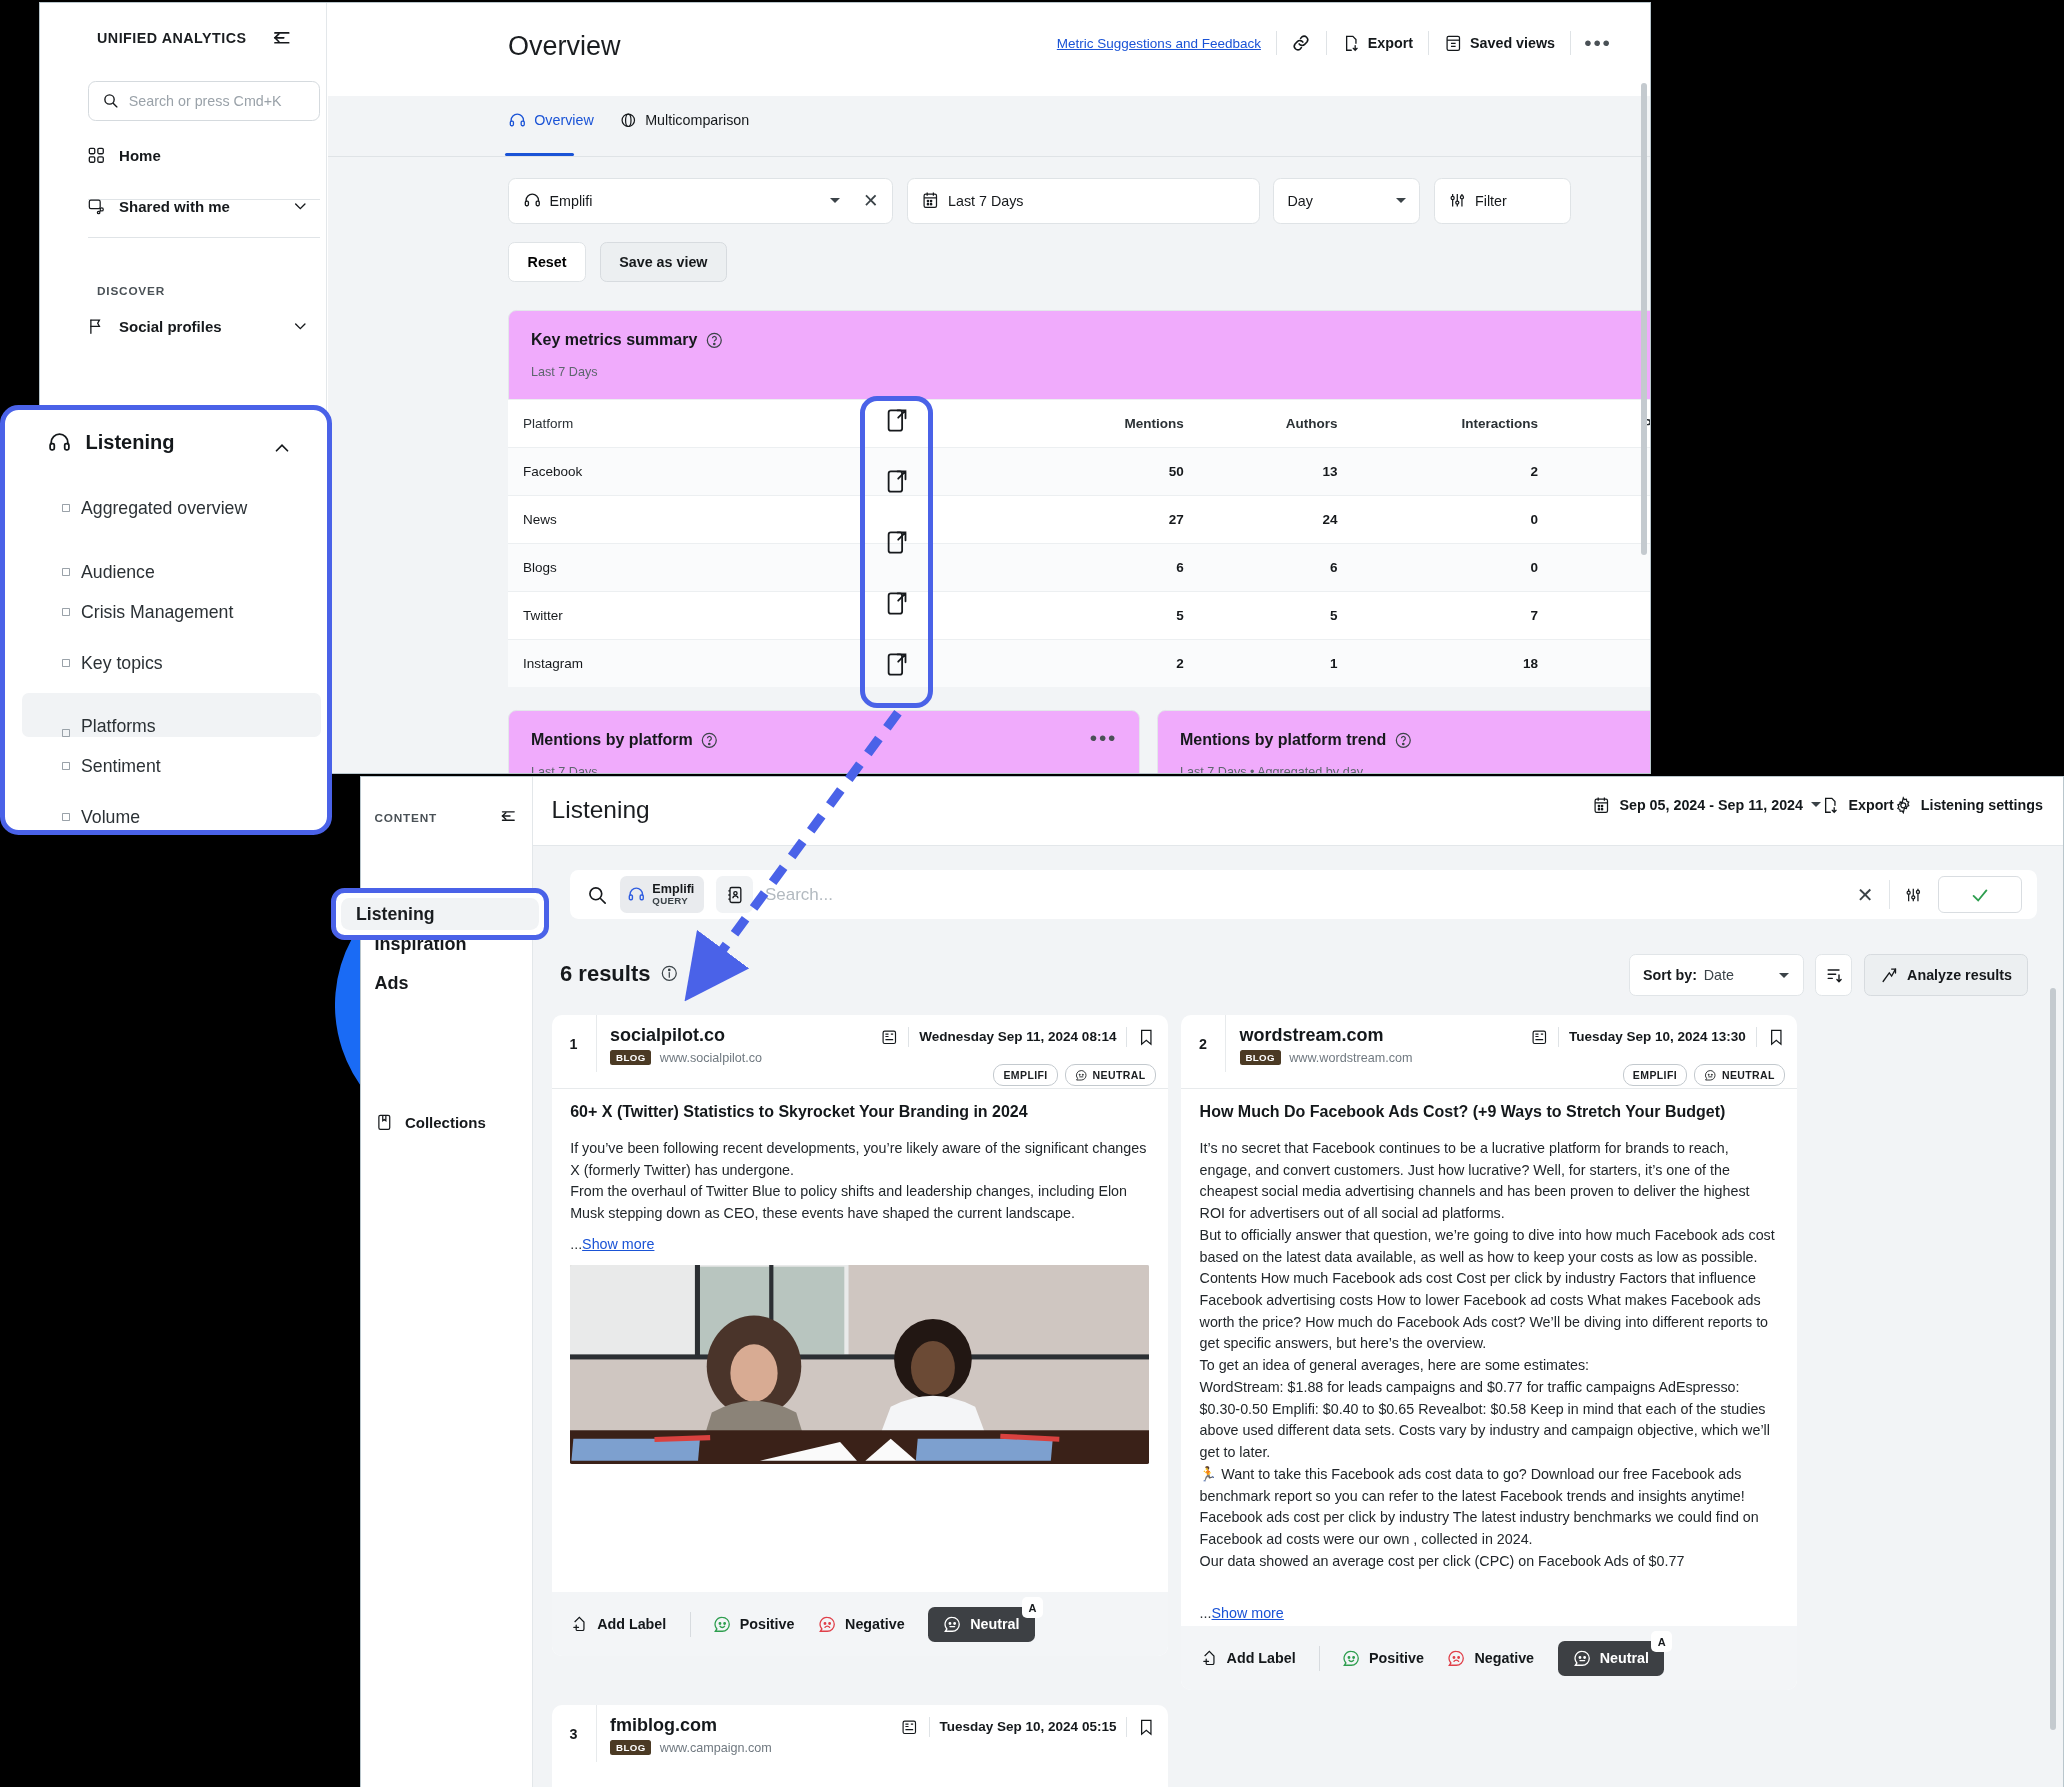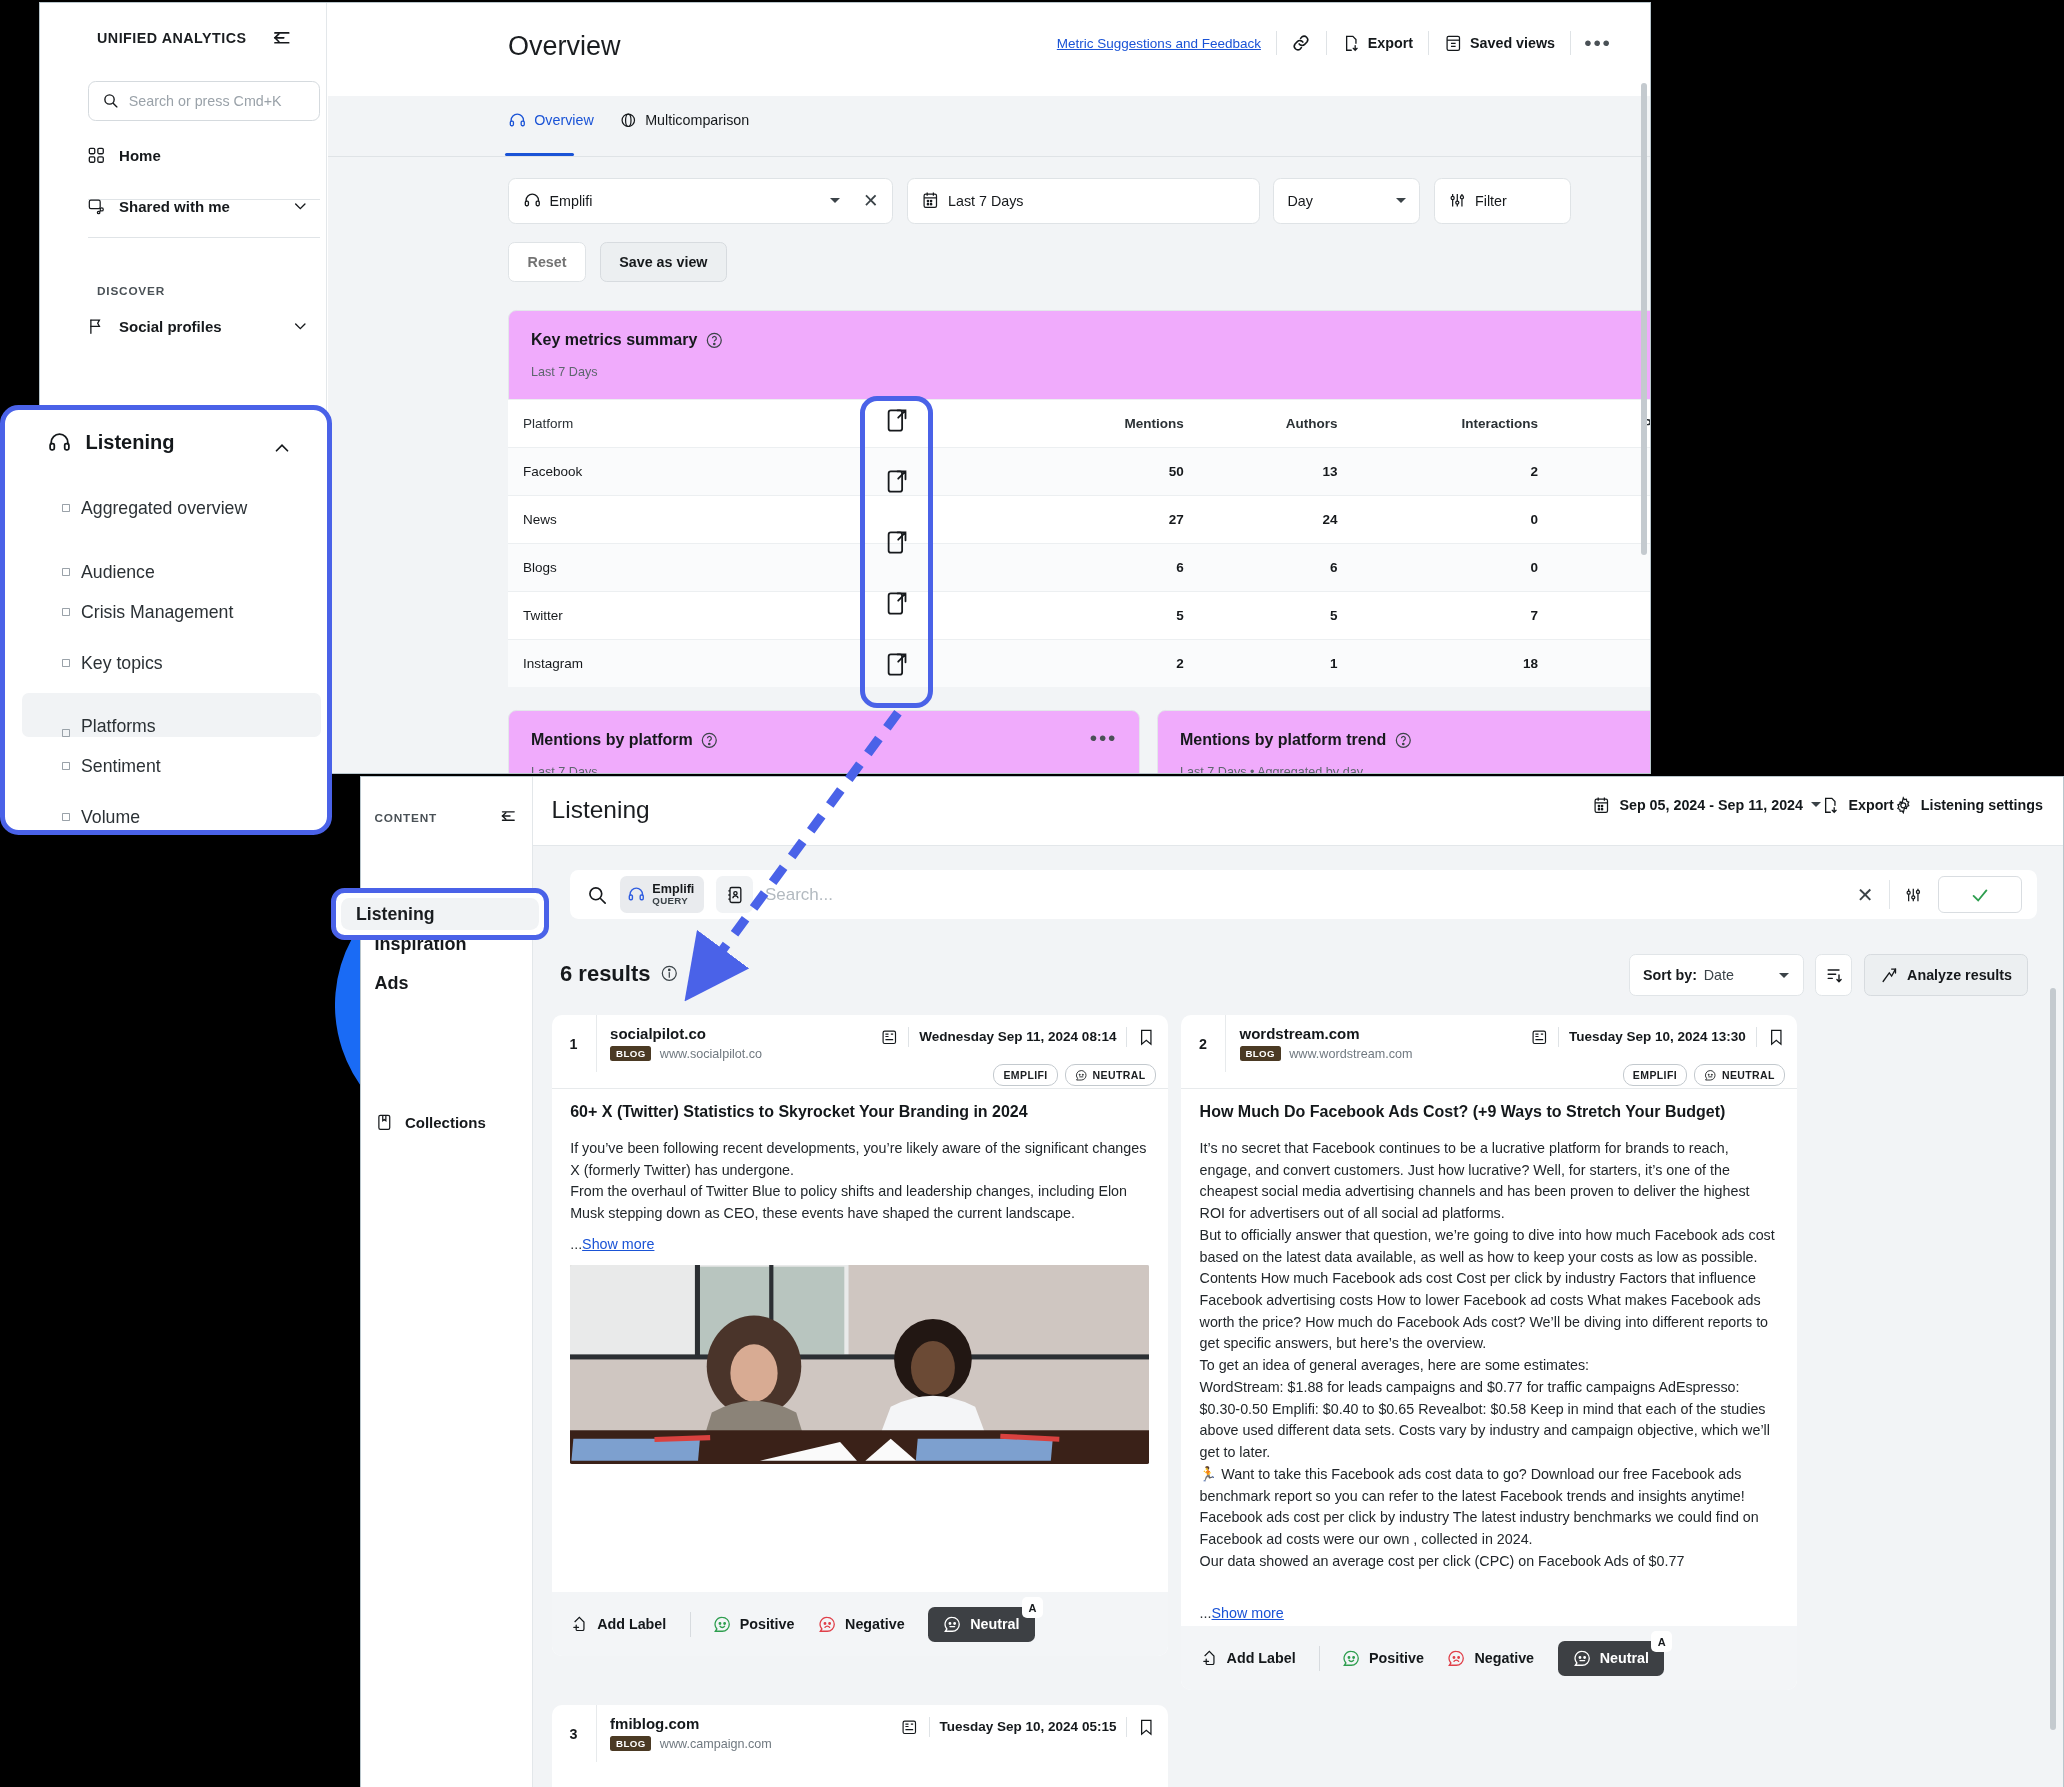--- a/index.html
+++ b/index.html
@@ -57,21 +57,21 @@
   .filters { position:absolute; left:180px; top:175px; display:flex; gap:13.5px; align-items:center; }
   .fl { height:46px; border:0.8px solid #dfe3e6; border-radius:7.6px; background:#fff; display:flex; align-items:center; padding:0 13.5px; gap:8.4px; font-size:14.3px; color:#16191c; }
   .fl.query { width:385px; }
   .fl.date { width:353px; }
   .fl.gran { width:147px; }
   .fl.filter { width:137px; }
   .fl .spacer { flex:1; }
   .caret { width:0;height:0;border-left:5px solid transparent;border-right:5px solid transparent;border-top:5.9px solid #3b4348; }
 
   .actbtns { position:absolute; left:180px; top:239px; display:flex; gap:13.5px; }
-  .btn-o { height:40px; padding:0 18.6px; border:0.8px solid #dfe3e6; border-radius:6.7px; background:#fff; font-size:14.3px; font-weight:700; color:#737373; display:flex; align-items:center; }
+  .btn-o { height:40px; padding:0 18.6px; border:0.8px solid #dfe3e6; border-radius:6.7px; background:#fff; font-size:14.3px; font-weight:700; color:#000000; display:flex; align-items:center; }
   .btn-g { height:40px; padding:0 18.6px; border:0.8px solid #d7dbdf; border-radius:6.7px; background:#eceff1; font-size:14.3px; font-weight:700; color:#16191c; display:flex; align-items:center; }
 
   .card { position:absolute; background:#f0abfc; border:0.8px solid #e3e7ea; border-radius:8.4px; }
   .card-h { font-size:16px; font-weight:700; color:#16191c; display:flex; align-items:center; gap:7.6px; }
   .card-sub { font-size:12.6px; color:#5d666d; }
   .dots { font-size:21px; color:#4a5156; letter-spacing:1.7px; line-height:10px; }
 
   .kms { left:180px; top:307px; width:1290px; height:141px; }
   table.kt { position:absolute; left:180px; top:396px; width:1290px; border-collapse:collapse; background:#fff; }
   table.kt th, table.kt td { font-size:13.5px; color:#16191c; padding:0 15px; height:48px; border-top:0.8px solid #eceff1; }
@@ -130,21 +130,21 @@
   .reshdr { position:absolute; left:8.4px; top:6.7px; display:flex; align-items:center; gap:9.3px; font-size:22px; font-weight:700; color:#16191c; }
   .res-right { position:absolute; right:10px; top:0; display:flex; gap:11.8px; align-items:center; }
   .sortsel { width:175px; height:42px; background:#fff; border:0.8px solid #e1e5e8; border-radius:6.7px; display:flex; align-items:center; padding:0 13.5px; gap:6.7px; font-size:14.3px; }
   .sq { width:37px; height:42px; background:#fff; border:0.8px solid #e1e5e8; border-radius:6.7px; display:flex; align-items:center; justify-content:center; }
   .anbtn { height:42px; padding:0 15px; background:#eceff1; border:0.8px solid #d7dbdf; border-radius:6.7px; display:flex; align-items:center; gap:8.4px; font-size:14.3px; font-weight:700; color:#16191c; }
 
   .rcard { position:absolute; background:#fff; border-radius:10px; overflow:hidden; }
   .rc-top { display:flex; align-items:flex-start; height:57px; }
   .rc-num { width:44px; display:flex; align-items:center; justify-content:center; font-size:14.3px; font-weight:700; color:#16191c; align-self:stretch; }
   .rc-meta { flex:1; border-left:0.8px solid #e7eaec; padding:10px 11.8px 0 13.5px; align-self:stretch; }
-  .rc-dom { font-size:15px; font-weight:700; color:#14181b; }
+  .rc-dom { font-size:18px; font-weight:700; color:#14181b; }
   .rc-sub { display:flex; align-items:center; gap:8.4px; margin-top:4.2px; }
   .badge-blog { background:#4b3a24; color:#fff; font-size:9.7px; font-weight:700; letter-spacing:0.4px; padding:2.1px 5.9px; border-radius:2.5px; }
   .rc-url { font-size:12.6px; color:#707980; }
   .rc-date { display:flex; align-items:center; gap:10px; font-size:13.5px; font-weight:700; color:#14181b; padding-top:11.8px; }
   .vr { width:0.8px; height:20px; background:#dfe3e6; }
   .rc-tags { position:absolute; right:11.8px; display:flex; gap:6.7px; }
   .tagp { border:0.8px solid #c3c9ce; border-radius:10px; height:22px; padding:0 9.3px; display:flex; align-items:center; gap:5px; background:#fff; font-size:10.5px; font-weight:700; letter-spacing:0.4px; color:#1a1d20; }
   .rc-title { font-size:16px; font-weight:700; color:#14181b; padding:0 18.6px; }
   .rc-body { font-size:14.3px; line-height:1.52; color:#22272b; padding:0 18.6px; }
   .showmore { padding:0 18.6px; font-size:14.3px; color:#2b3135; }

